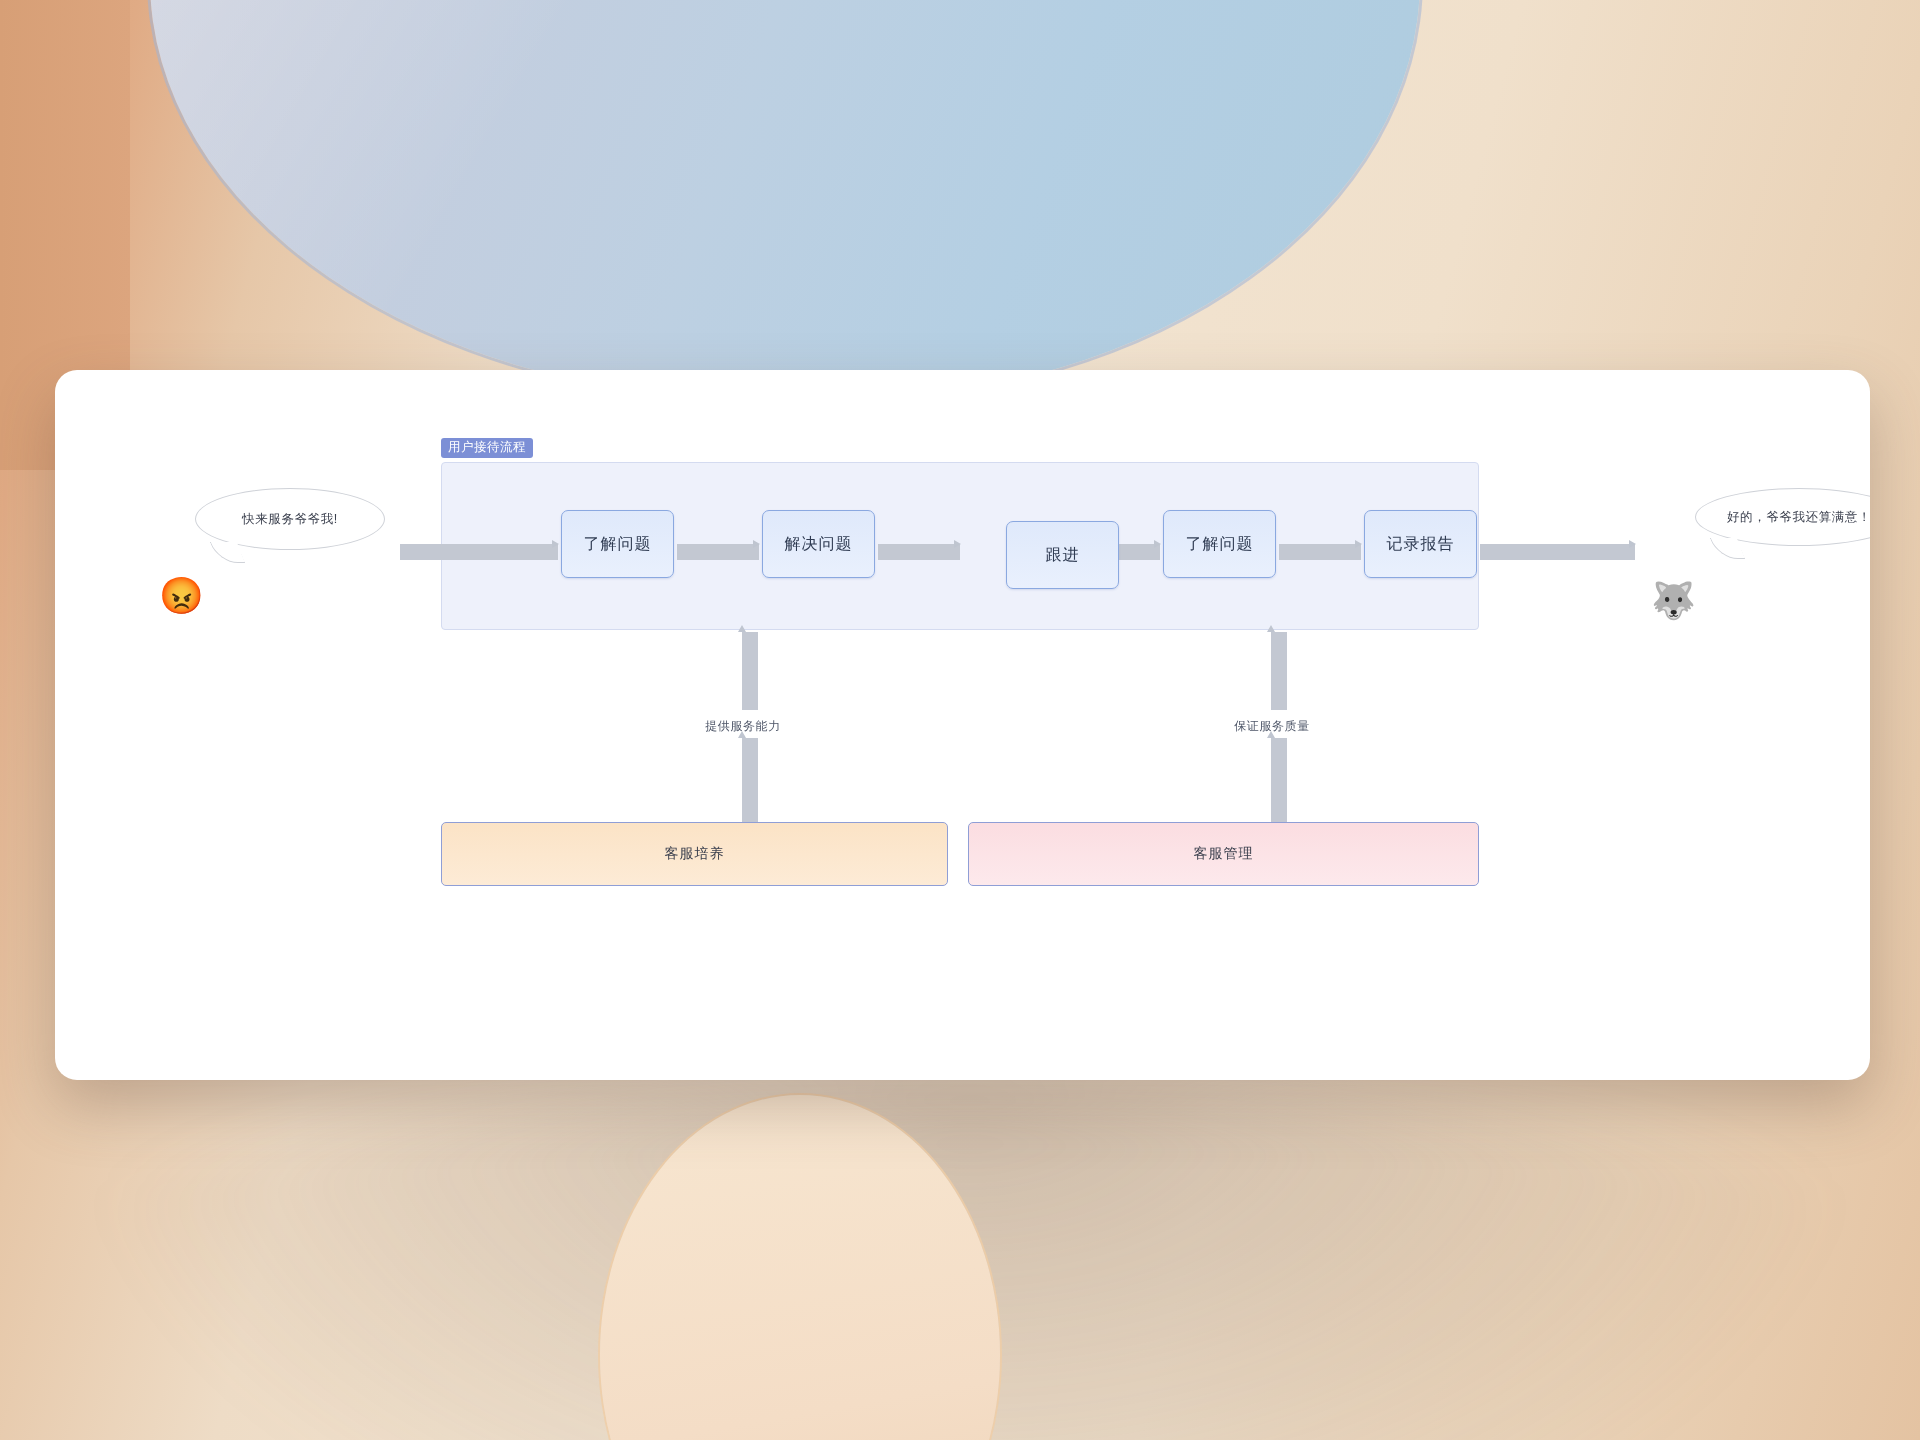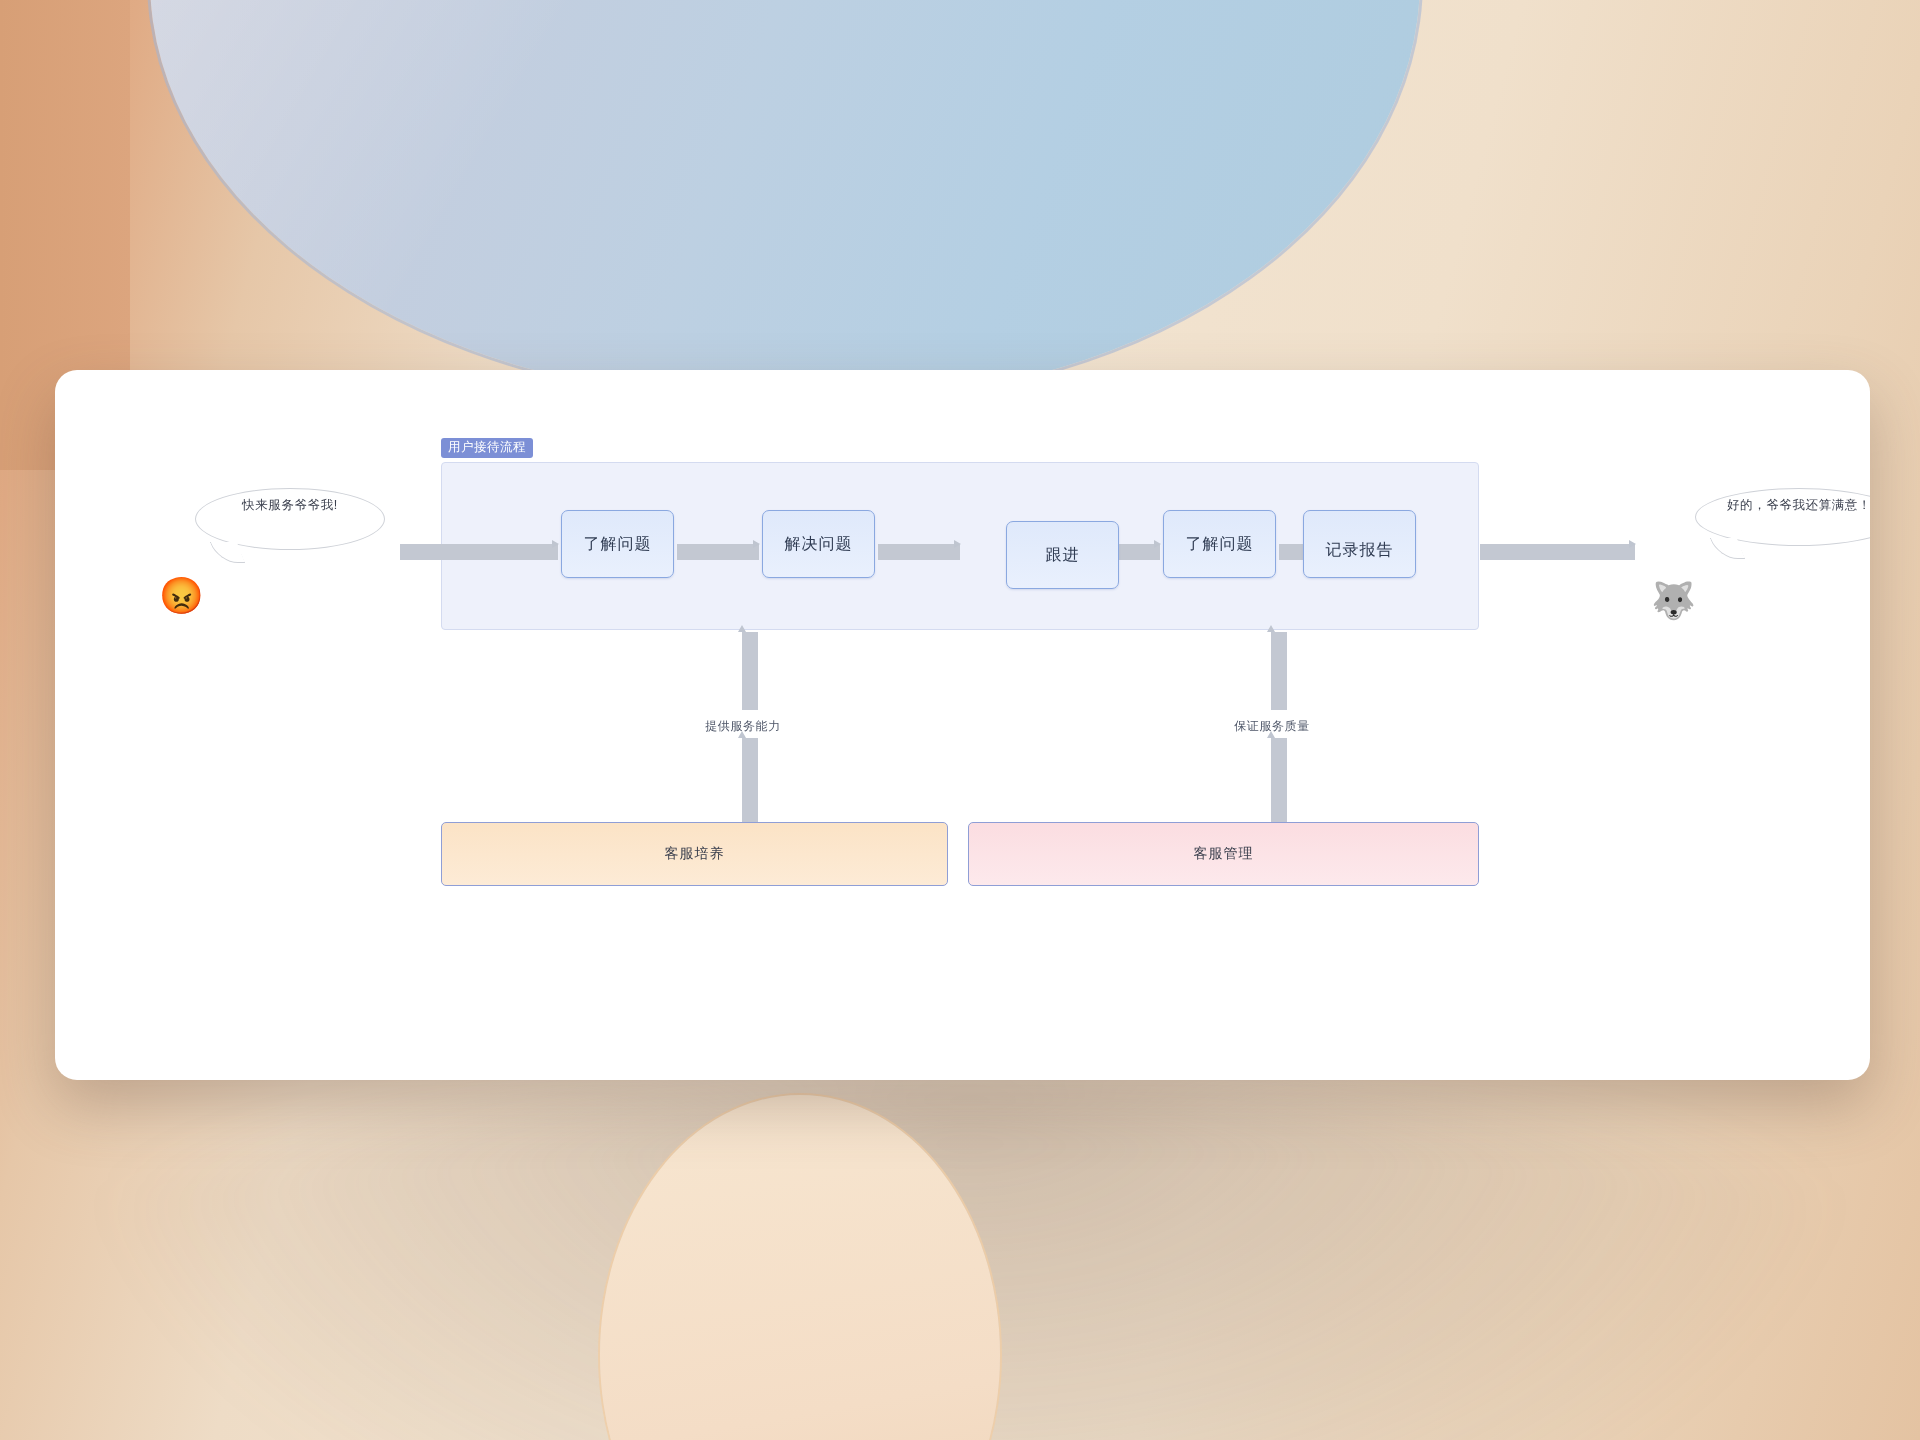--- a/index.html
+++ b/index.html
@@ -126,21 +126,21 @@
     display:flex; align-items:center; justify-content:center;
     font-size:16px;
     color:#2f3b52;
     letter-spacing:1px;
     box-shadow:0 1px 2px rgba(120,145,200,.25);
   }
   .node.n0{ left:506px; }
   .node.n1{ left:707px; }
   .node.n2{ left:951px;margin-top:11px; }
   .node.n3{ left:1108px; }
-  .node.n4{ left:1248px;align-items:flex-end; }
+  .node.n4{ left:1309px; }
 
   
   .harrow{
     position:absolute;
     top:173.5px;
     height:1.4px;
     background:#c3c8d2;
   }
   .harrow::after{
     content:"";
@@ -205,21 +205,21 @@
     background:linear-gradient(180deg,#fbe3c6 0%,#fdebd6 100%);
   }
   .resbar.r-manage{
     left:913px; width:511px;
     background:linear-gradient(180deg,#fbdde1 0%,#fde9ec 100%);
   }
 
   
   .bubble{
     position:absolute;
-    display:flex; justify-content:center;
+    display:flex; align-items:center; justify-content:center;
     border:1.4px solid #cfd2d8;
     border-radius:50%;
     background:#ffffff;
     font-size:12.5px;
     color:#3a3f4d;
     letter-spacing:.6px;
     white-space:nowrap;
     padding:0 18px;
   }
   .bubble::before{

